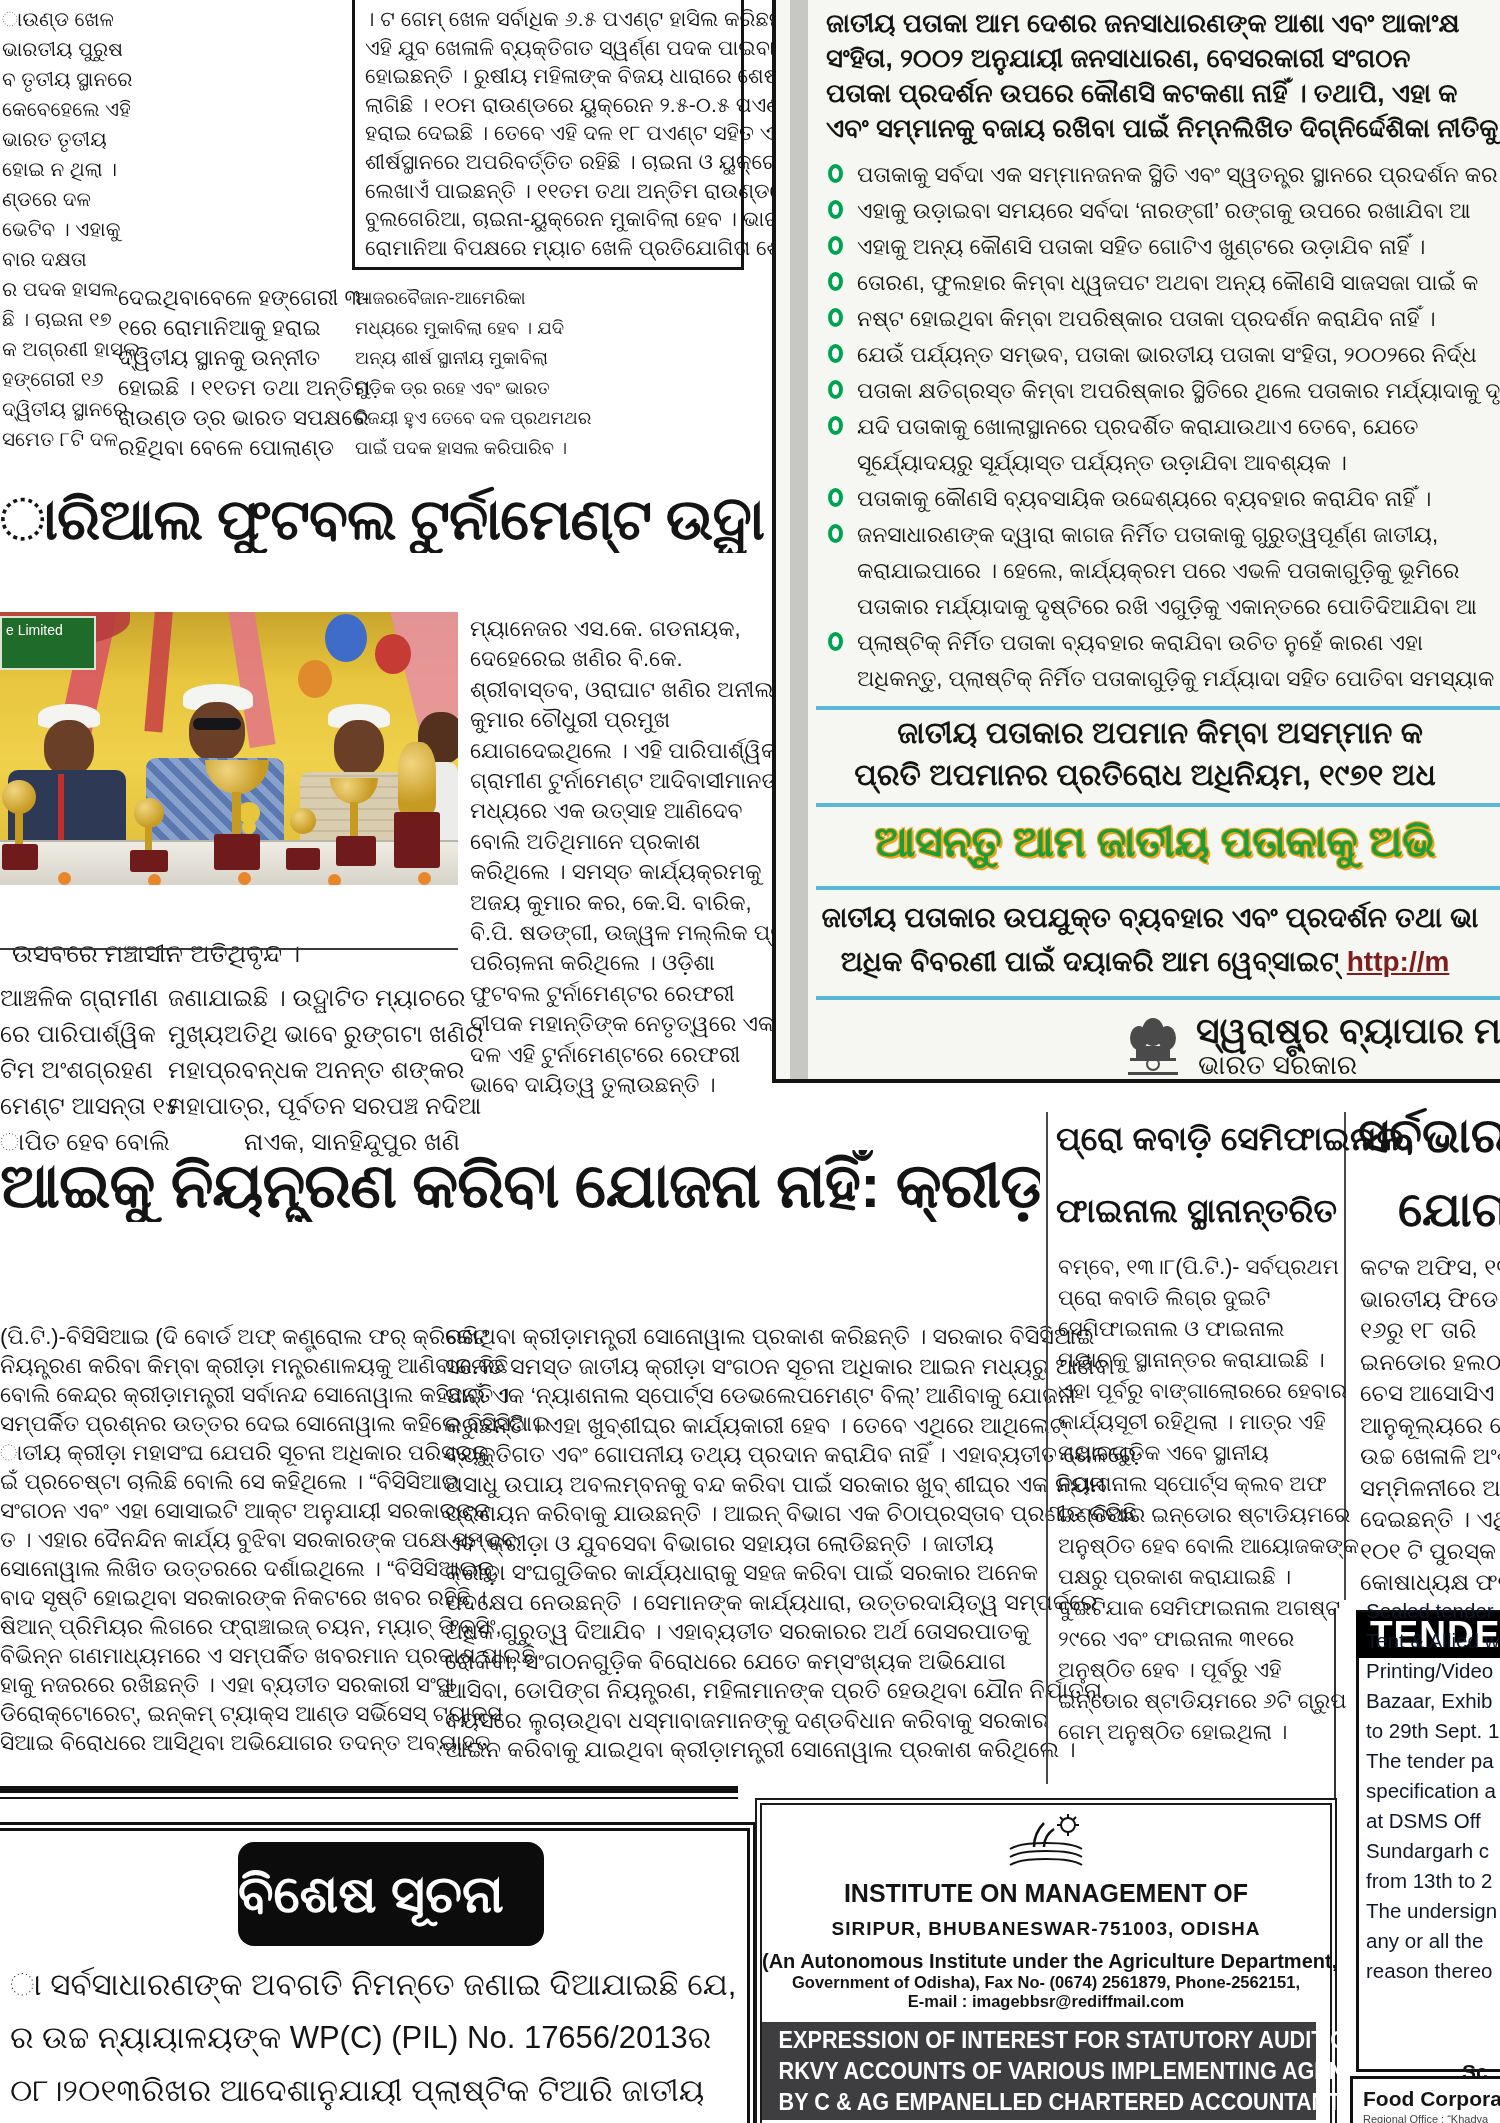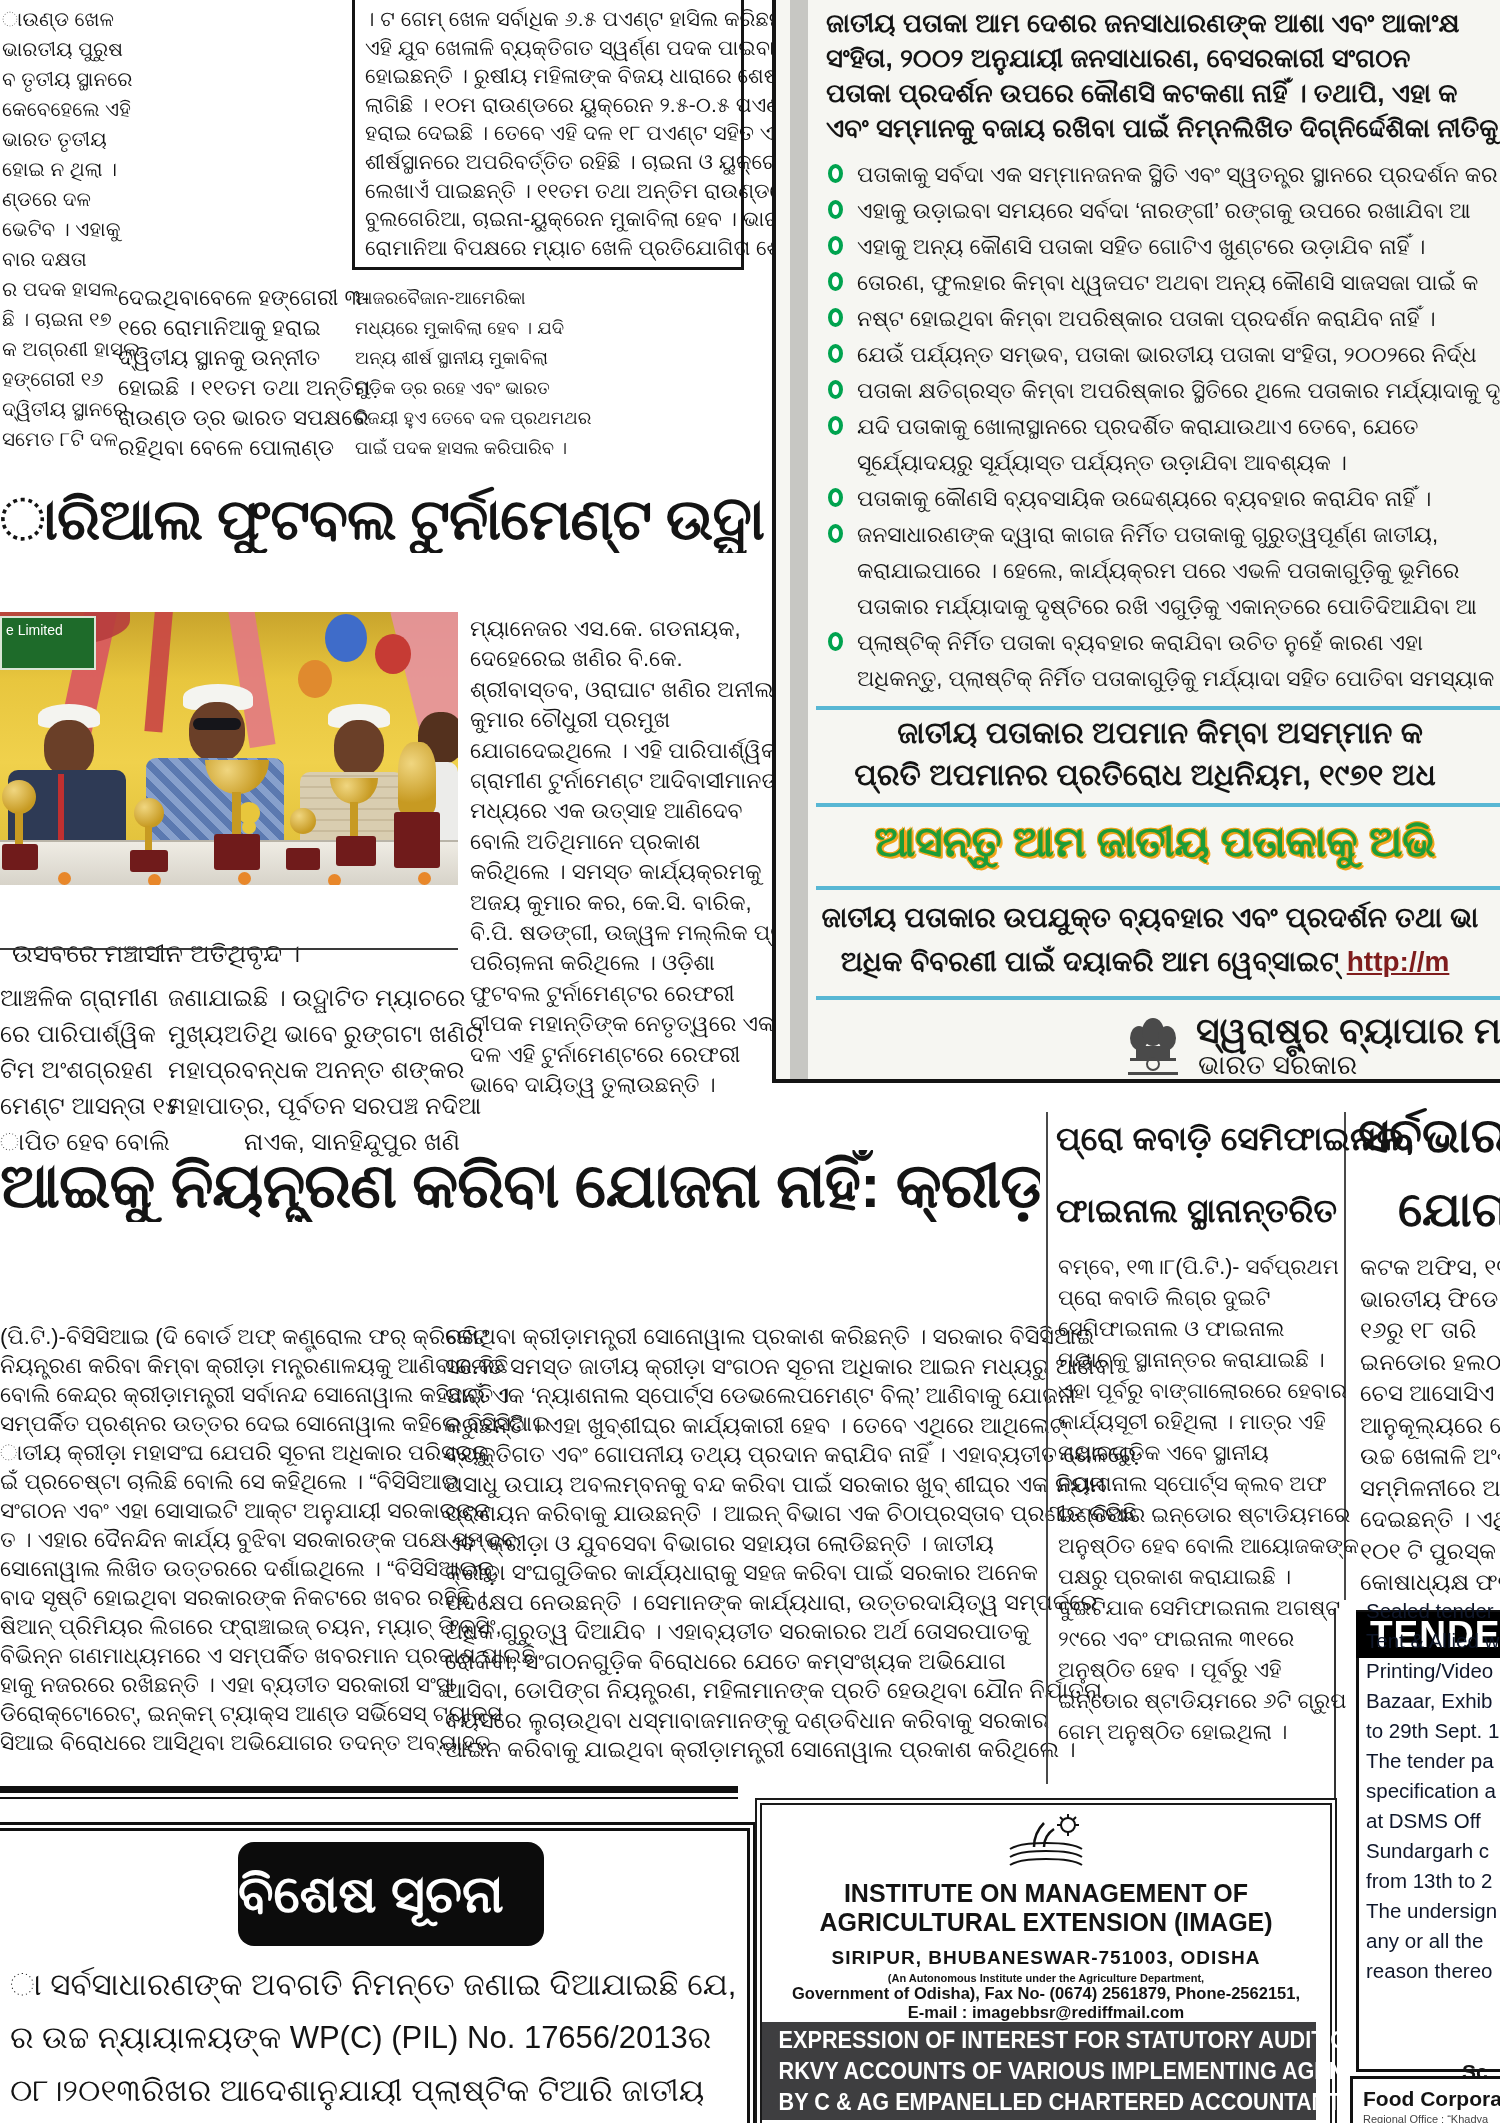--- a/index.html
+++ b/index.html
@@ -379,23 +379,22 @@
   <div id="image-ad">
     <svg width="84" height="58" viewBox="0 0 84 58" style="margin-top:8px;">
       <g stroke="#111" stroke-width="2" fill="none">
         <circle cx="64" cy="12" r="7"></circle>
         <path d="M64 1v4M64 19v4M53 12h4M71 12h4M56 4l3 3M72 4l-3 3"></path>
         <path d="M6 52c12-8 60-8 72 0M6 44c12-8 60-8 72 0M6 36c12-8 60-8 72 0"></path>
         <path d="M30 34c0-10 4-18 10-24M40 34c0-8 4-14 10-18" stroke-width="2.5"></path>
       </g>
     </svg>
     <div class="ln bold" style="font-size:25px;margin-top:4px;">INSTITUTE ON MANAGEMENT OF</div>
-    <div class="ln bold" style="font-size:25px;">AGRICULTURAL EXTENSION (IMAGE)</div>
     <div class="ln bold" style="font-size:19px;letter-spacing:1px;margin-top:10px;">SIRIPUR, BHUBANESWAR-751003, ODISHA</div>
-    <div class="ln bold" style="font-size:11px;margin-top:3px;">(An Autonomous Institute under the Agriculture Department,</div>
+    <div class="ln bold" style="font-size:20px;margin-top:10px;">(An Autonomous Institute under the Agriculture Department,</div>
     <div class="ln bold" style="font-size:16.5px;">Government of Odisha), Fax No- (0674) 2561879, Phone-2562151,</div>
     <div class="ln bold" style="font-size:16.5px;">E-mail : imagebbsr@rediffmail.com</div>
   </div>
   <div id="image-bar">
     <div>EXPRESSION OF INTEREST FOR STATUTORY AUDIT OF</div>
     <div>RKVY ACCOUNTS OF VARIOUS IMPLEMENTING AGENCIES</div>
     <div>BY C &amp; AG EMPANELLED CHARTERED ACCOUNTANTS</div>
   </div>
 
   <div id="tender-box"></div>

